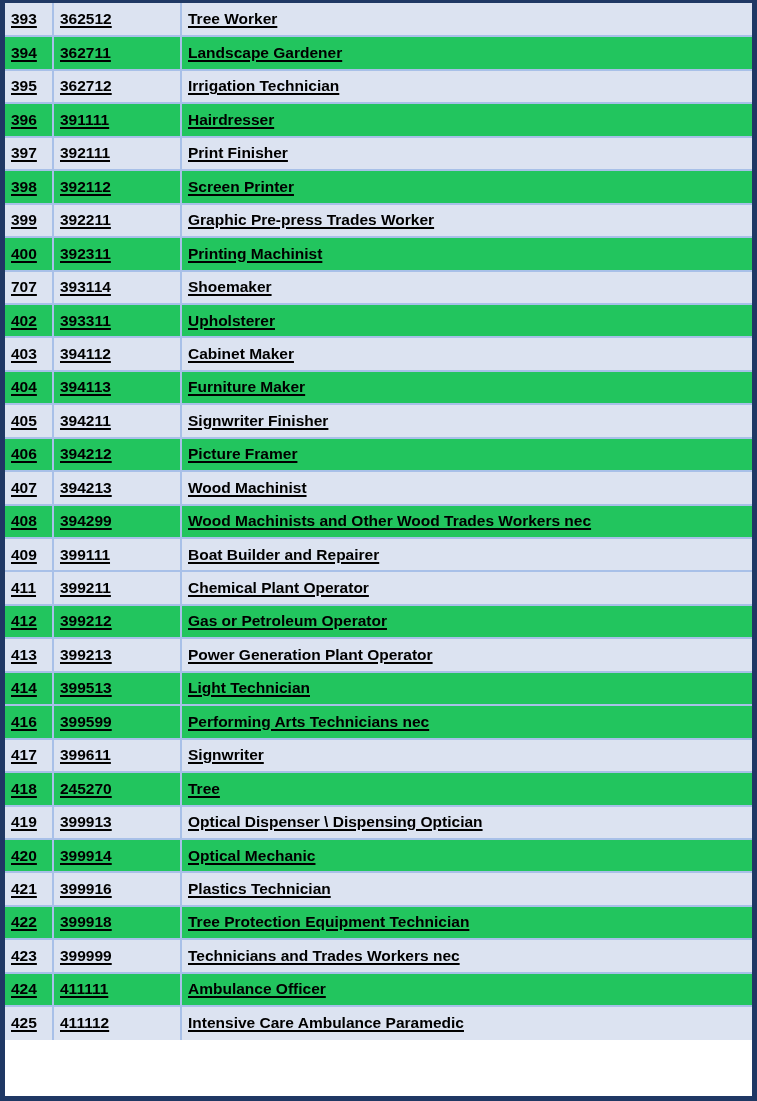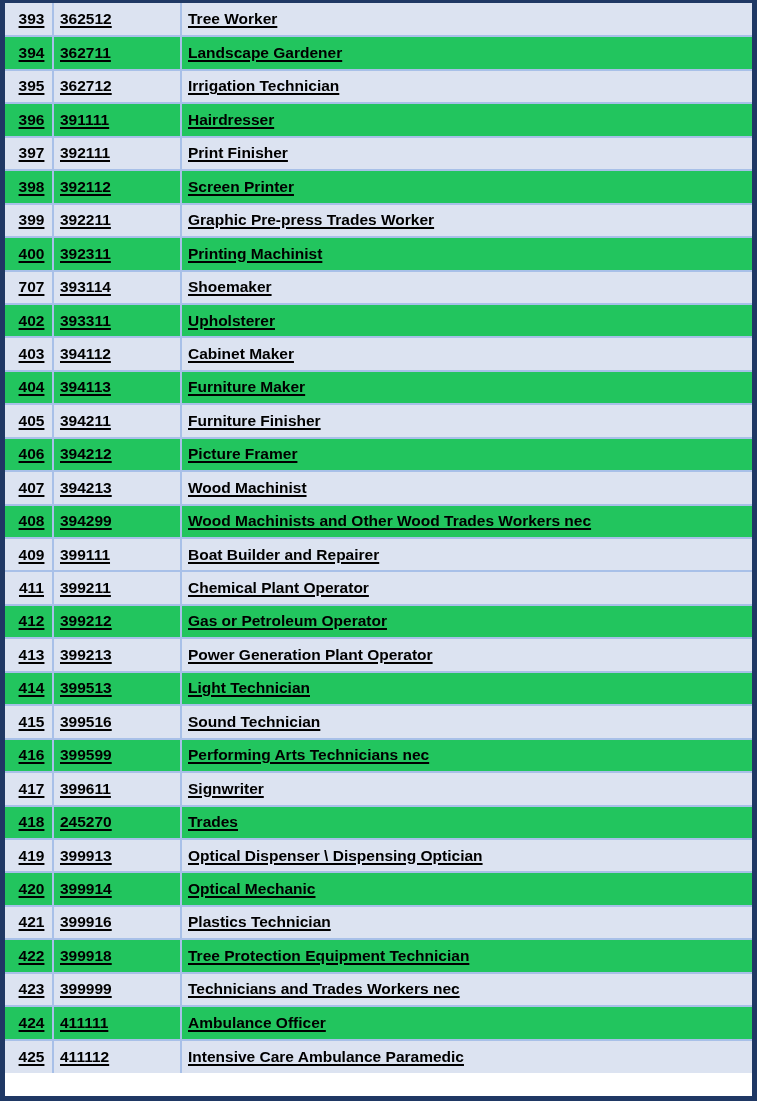--- a/index.html
+++ b/index.html
@@ -75,21 +75,21 @@
   }
 
   
   .cell-text {
     display: inline-block;
     text-decoration: underline;
     text-decoration-thickness: 1.5px;
     text-underline-offset: 1.5px;
   }
 
-  .idx   { padding-left: 2px; text-align: center; }
+  .idx   { padding-left: 2px; }
   .code  { padding-left: 4px; }
   .title { padding-left: 6px; }
 </style>
 </head>
 <body>
 
 <div id="table-frame">
   <table class="occ-table">
     <colgroup>
       <col class="c-index">
@@ -153,21 +153,21 @@
           <td class="title"><span class="cell-text">Cabinet Maker</span></td>
         </tr>
         <tr class="plain">
           <td class="idx"><span class="cell-text">404</span></td>
           <td class="code"><span class="cell-text">394113</span></td>
           <td class="title"><span class="cell-text">Furniture Maker</span></td>
         </tr>
         <tr class="shaded">
           <td class="idx"><span class="cell-text">405</span></td>
           <td class="code"><span class="cell-text">394211</span></td>
-          <td class="title"><span class="cell-text">Furniture Finisher</span></td>
+          <td class="title"><span class="cell-text">Signwriter Finisher</span></td>
         </tr>
         <tr class="plain">
           <td class="idx"><span class="cell-text">406</span></td>
           <td class="code"><span class="cell-text">394212</span></td>
           <td class="title"><span class="cell-text">Picture Framer</span></td>
         </tr>
         <tr class="shaded">
           <td class="idx"><span class="cell-text">407</span></td>
           <td class="code"><span class="cell-text">394213</span></td>
           <td class="title"><span class="cell-text">Wood Machinist</span></td>
@@ -195,39 +195,34 @@
         <tr class="shaded">
           <td class="idx"><span class="cell-text">413</span></td>
           <td class="code"><span class="cell-text">399213</span></td>
           <td class="title"><span class="cell-text">Power Generation Plant Operator</span></td>
         </tr>
         <tr class="plain">
           <td class="idx"><span class="cell-text">414</span></td>
           <td class="code"><span class="cell-text">399513</span></td>
           <td class="title"><span class="cell-text">Light Technician</span></td>
         </tr>
-        <tr class="shaded">
-          <td class="idx"><span class="cell-text">415</span></td>
-          <td class="code"><span class="cell-text">399516</span></td>
-          <td class="title"><span class="cell-text">Sound Technician</span></td>
-        </tr>
         <tr class="plain">
           <td class="idx"><span class="cell-text">416</span></td>
           <td class="code"><span class="cell-text">399599</span></td>
           <td class="title"><span class="cell-text">Performing Arts Technicians nec</span></td>
         </tr>
         <tr class="shaded">
           <td class="idx"><span class="cell-text">417</span></td>
           <td class="code"><span class="cell-text">399611</span></td>
           <td class="title"><span class="cell-text">Signwriter</span></td>
         </tr>
         <tr class="plain">
           <td class="idx"><span class="cell-text">418</span></td>
           <td class="code"><span class="cell-text">245270</span></td>
-          <td class="title"><span class="cell-text">Trades</span></td>
+          <td class="title"><span class="cell-text">Tree</span></td>
         </tr>
         <tr class="shaded">
           <td class="idx"><span class="cell-text">419</span></td>
           <td class="code"><span class="cell-text">399913</span></td>
           <td class="title"><span class="cell-text">Optical Dispenser \ Dispensing Optician</span></td>
         </tr>
         <tr class="plain">
           <td class="idx"><span class="cell-text">420</span></td>
           <td class="code"><span class="cell-text">399914</span></td>
           <td class="title"><span class="cell-text">Optical Mechanic</span></td>

